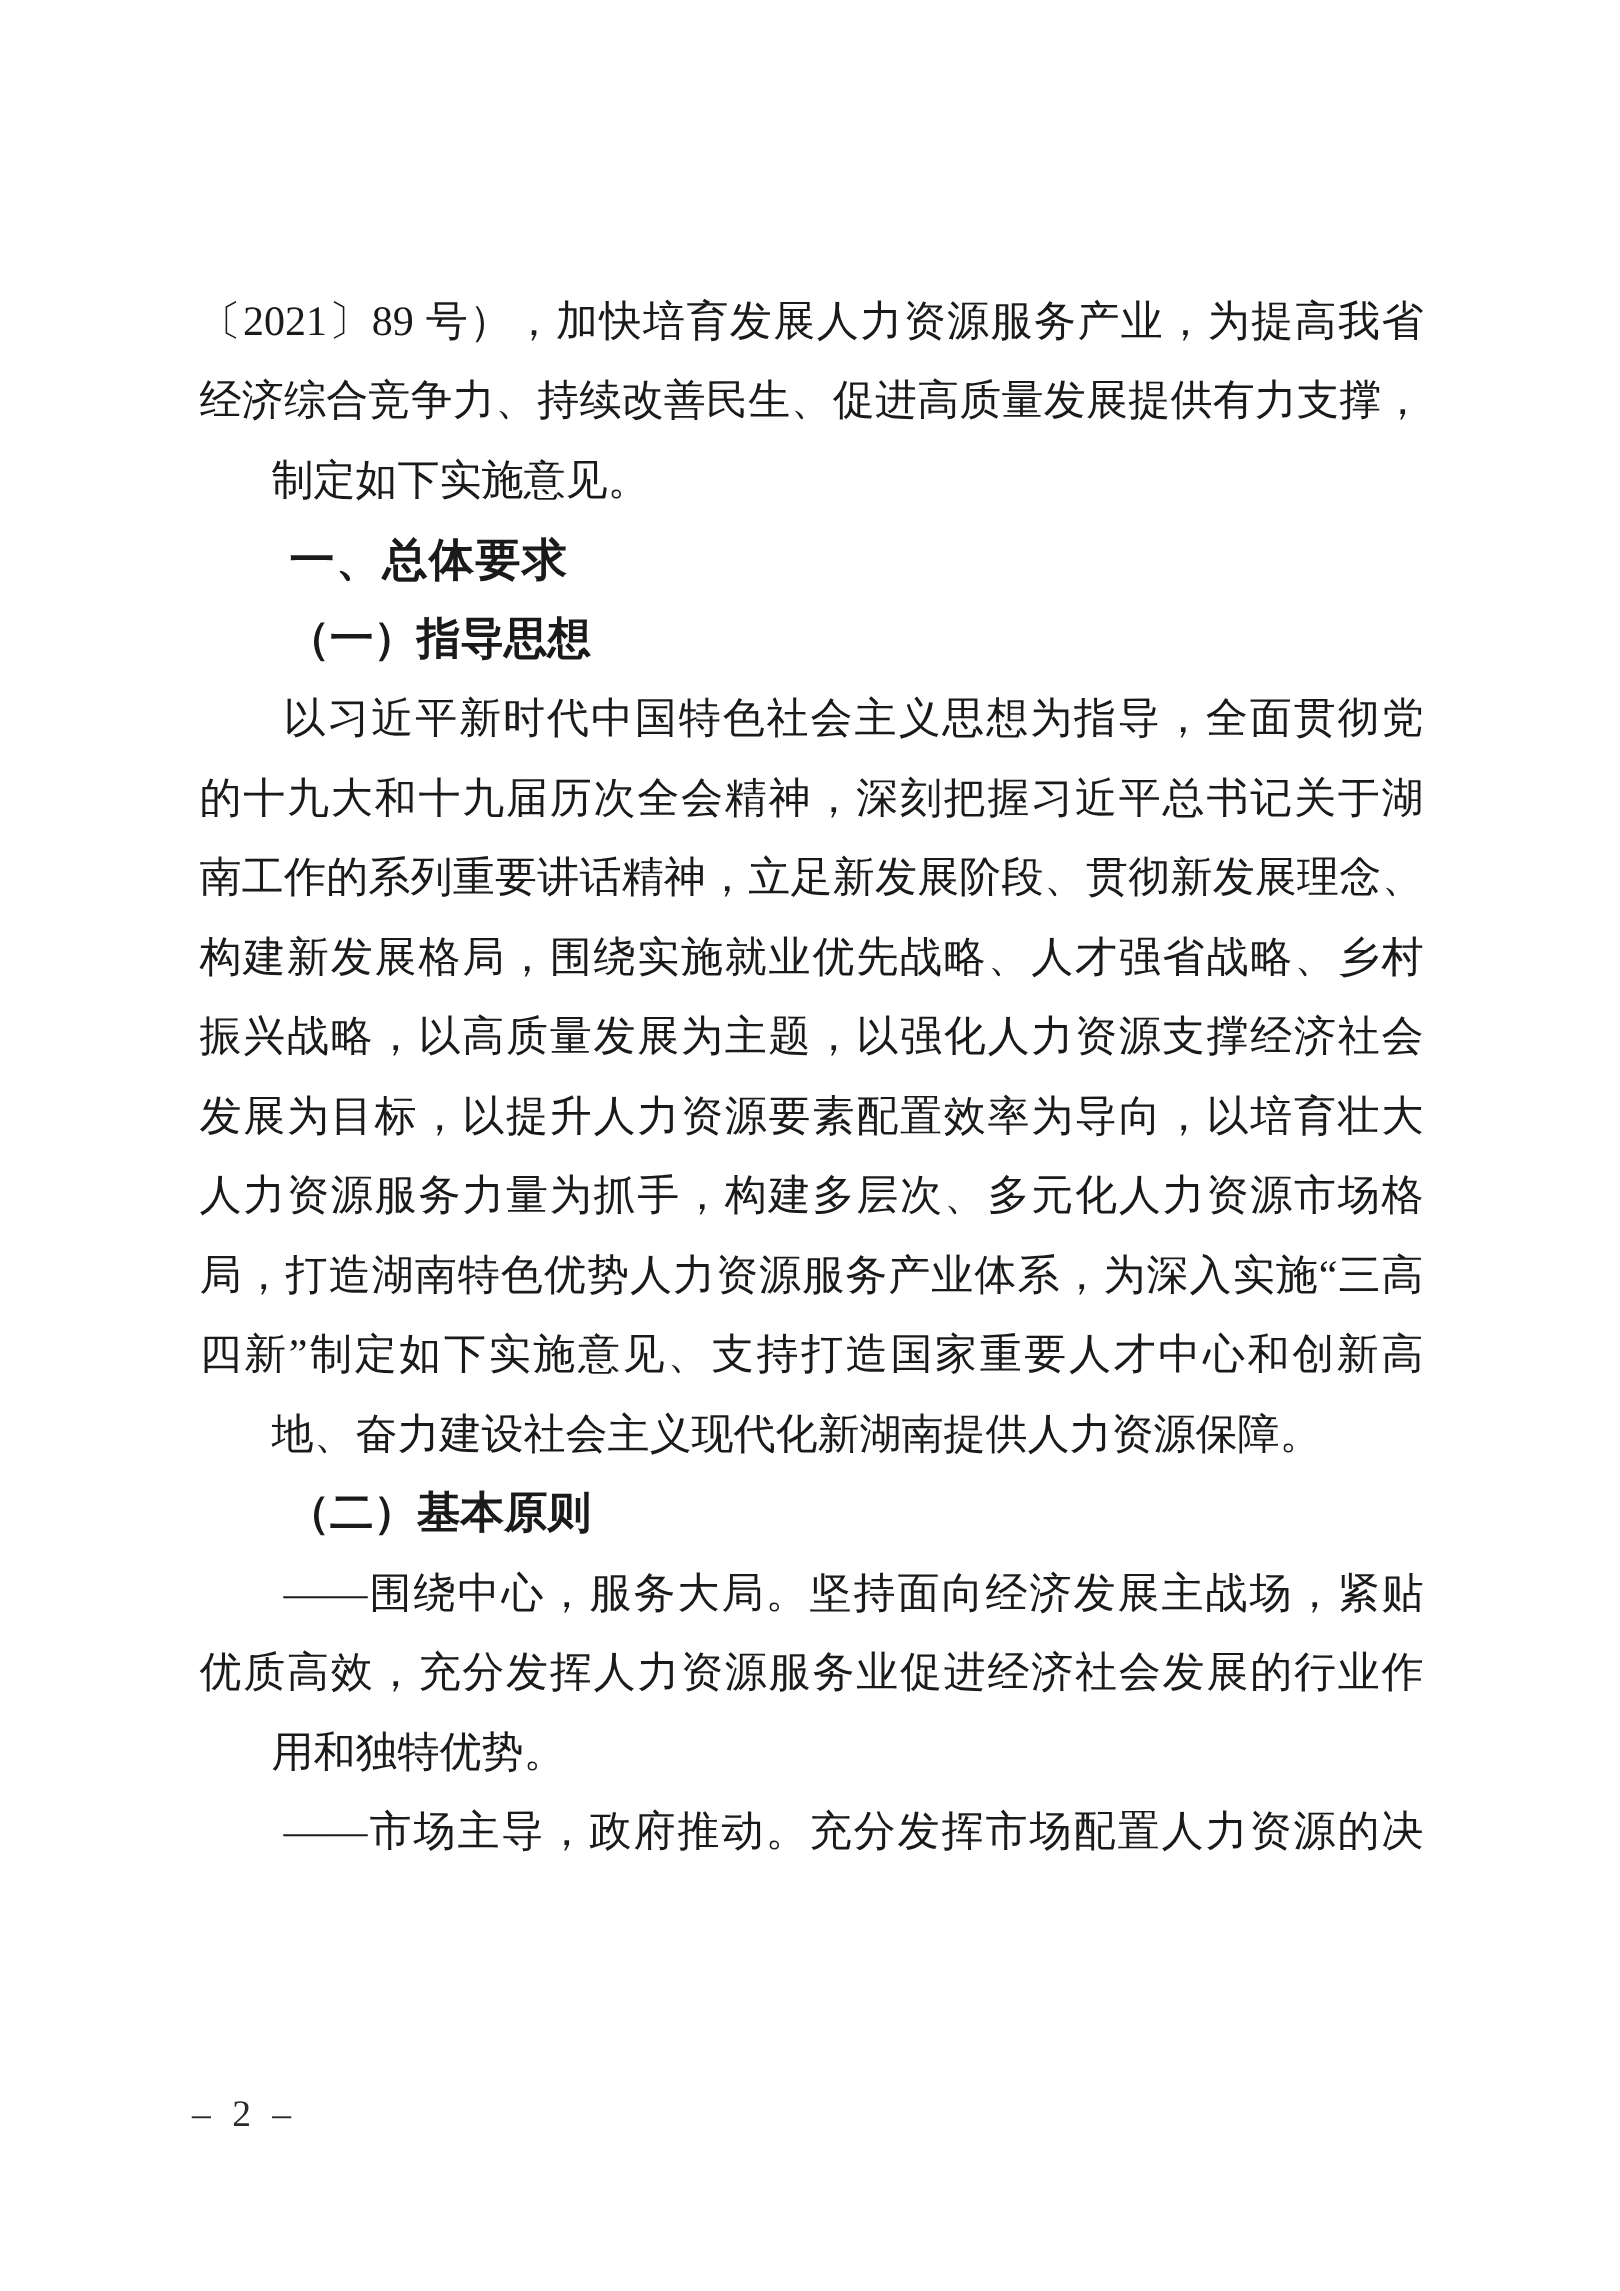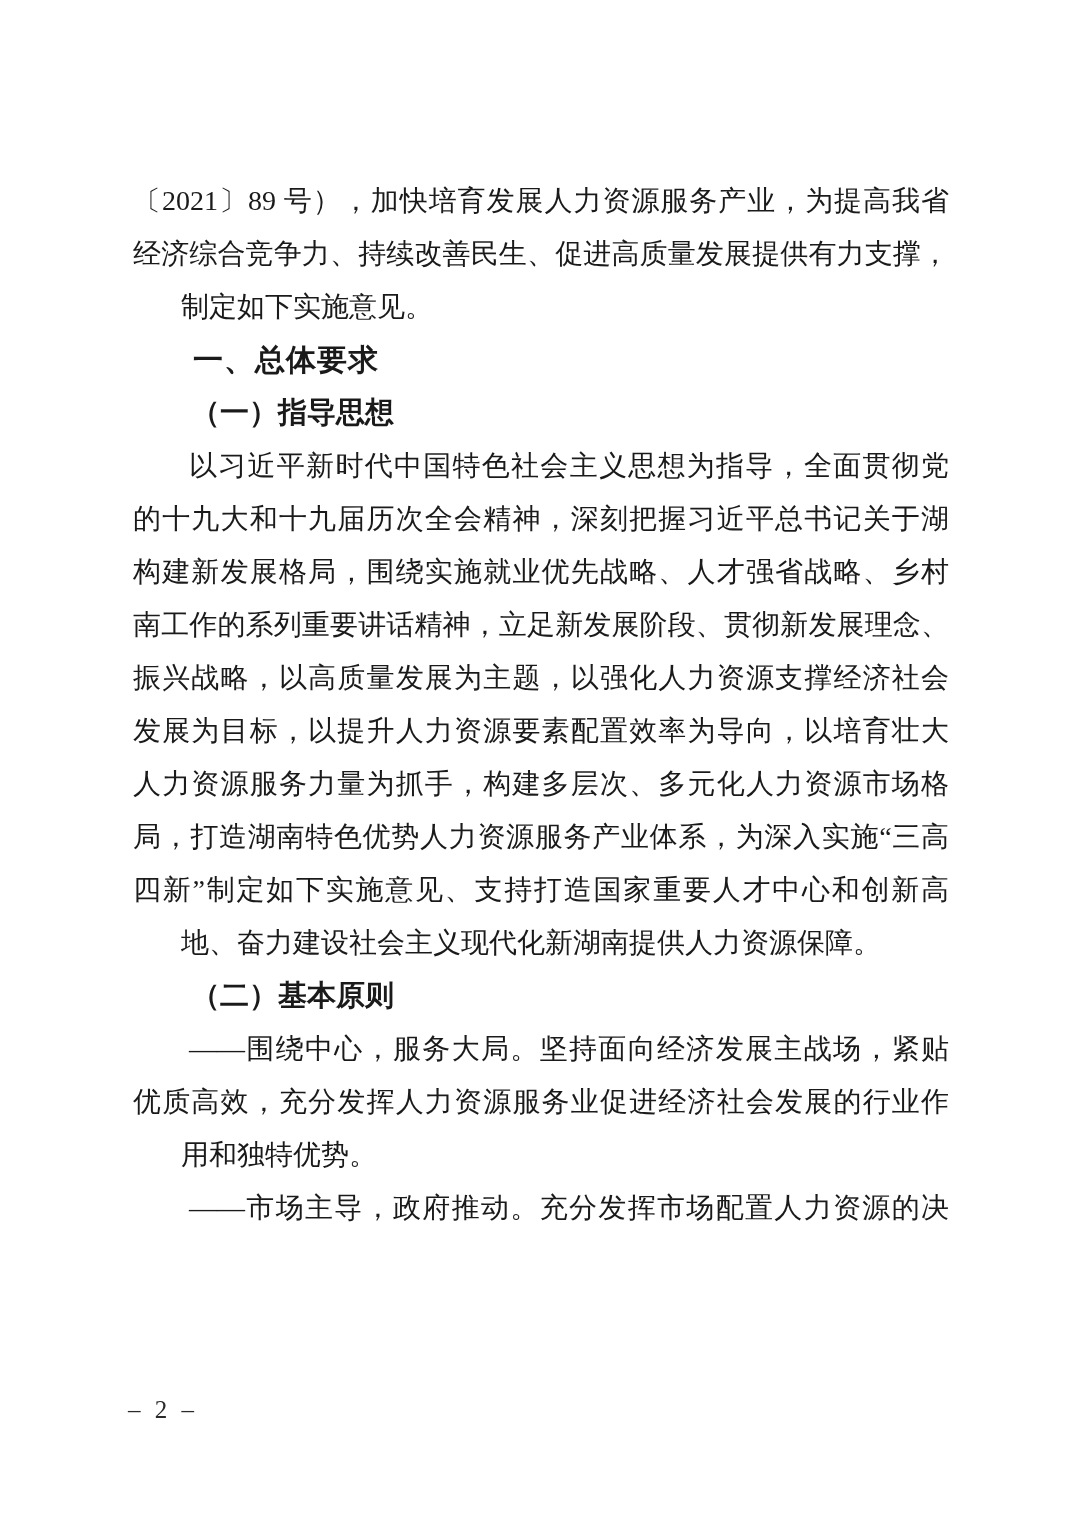--- a/index.html
+++ b/index.html
@@ -11,21 +11,21 @@
     height: 1527px;
     background: #ffffff;
     position: relative;
     overflow: hidden;
     font-family: "Liberation Serif", "DejaVu Serif", serif;
     color: #1a1a1a;
   }
   .doc-body {
     position: absolute;
     left: 133px;
-    top: 174px;
+    top: 188px;
     width: 816px;
   }
   .line {
     height: 53px;
     line-height: 53px;
     font-size: 28px;
     text-align: justify;
     text-align-last: justify;
     overflow: hidden;
     white-space: nowrap;
@@ -68,22 +68,22 @@
 <body>
 
 <div class="doc-body" id="doc-body">
     <div class="line">〔2021〕89 号），加快培育发展人力资源服务产业，为提高我省</div>
     <div class="line">经济综合竞争力、持续改善民生、促进高质量发展提供有力支撑，</div>
     <div class="line no-just">制定如下实施意见。</div>
     <div class="line heading1">一、总体要求</div>
     <div class="line heading2">（一）指导思想</div>
     <div class="line indent">以习近平新时代中国特色社会主义思想为指导，全面贯彻党</div>
     <div class="line">的十九大和十九届历次全会精神，深刻把握习近平总书记关于湖</div>
+    <div class="line">南工作的系列重要讲话精神，立足新发展阶段、贯彻新发展理念、</div>
     <div class="line">构建新发展格局，围绕实施就业优先战略、人才强省战略、乡村</div>
-    <div class="line">南工作的系列重要讲话精神，立足新发展阶段、贯彻新发展理念、</div>
     <div class="line">振兴战略，以高质量发展为主题，以强化人力资源支撑经济社会</div>
     <div class="line">发展为目标，以提升人力资源要素配置效率为导向，以培育壮大</div>
     <div class="line">人力资源服务力量为抓手，构建多层次、多元化人力资源市场格</div>
     <div class="line">局，打造湖南特色优势人力资源服务产业体系，为深入实施“三高</div>
     <div class="line">四新”制定如下实施意见、支持打造国家重要人才中心和创新高</div>
     <div class="line no-just">地、奋力建设社会主义现代化新湖南提供人力资源保障。</div>
     <div class="line heading2">（二）基本原则</div>
     <div class="line indent">——围绕中心，服务大局。坚持面向经济发展主战场，紧贴</div>
     <div class="line">优质高效，充分发挥人力资源服务业促进经济社会发展的行业作</div>
     <div class="line no-just">用和独特优势。</div>

